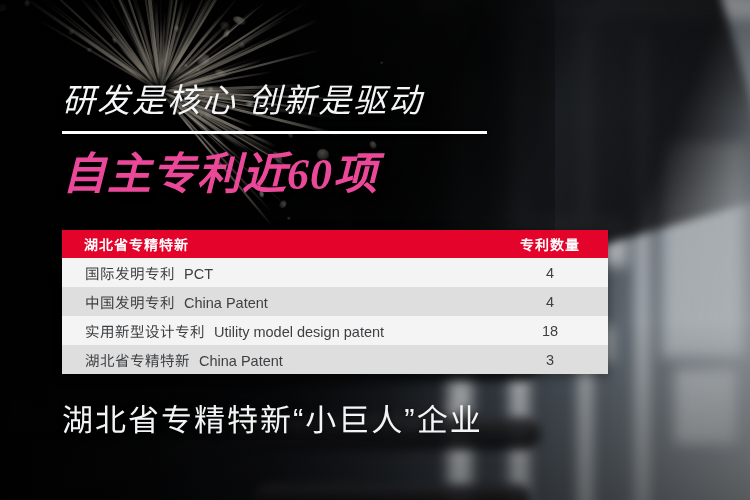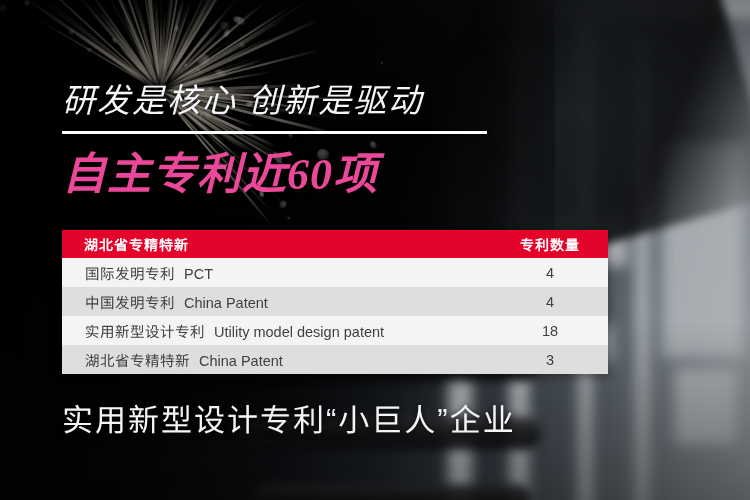--- a/index.html
+++ b/index.html
@@ -491,16 +491,16 @@
             <div class="cell-count">18</div>
           </div>
           <div class="trow even">
             <div class="cell-type"><span class="cn">湖北省专精特新</span><span class="en">China Patent</span></div>
             <div class="cell-count">3</div>
           </div>
         </div>
 
     </div>
 
-    <div class="tagline">实用新型设计专利“小巨人”企业</div>
+    <div class="tagline">湖北省专精特新“小巨人”企业</div>
 
   </div>
 </div>
 
 </body></html>

